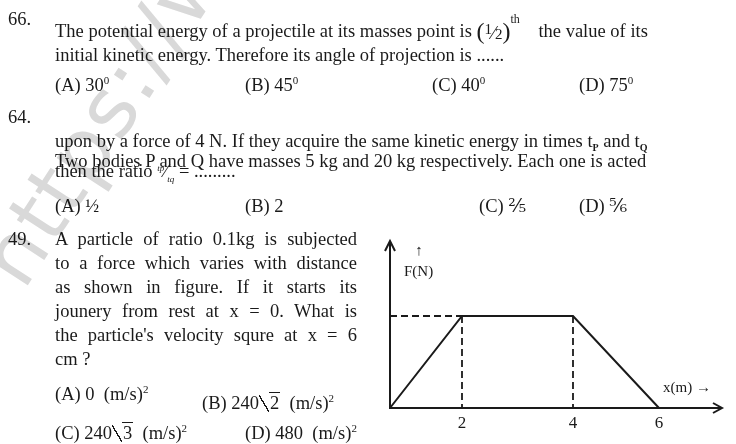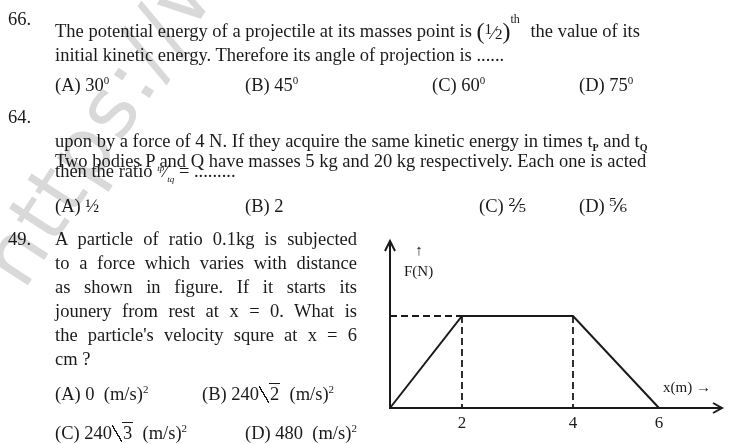--- a/index.html
+++ b/index.html
@@ -40,27 +40,27 @@
 <body>
 
 <div class="page">
 
   <div class="watermark">https://www.s</div>
 
   <div class="qn" style="left:8px; top:8px;">66.</div>
   <div class="t" style="left:55px; top:8px;">
     <span>The potential energy of a projectile at its masses point is</span>
     <span class="paren-frac">(<span style="font-size:15px; vertical-align:5px;">1</span><span style="font-size:18px;">⁄</span><span style="font-size:15px;">2</span>)</span><sup style="font-size:12px; vertical-align:14px;">th</sup>
-    <span style="margin-left:6px;">the value of its</span>
+    <span style="margin-left:14px;">the value of its</span>
   </div>
   <div class="t" style="left:55px; top:44px;">initial kinetic energy. Therefore its angle of projection is ......</div>
 
   <div class="t" style="left:55px; top:74px;"><span>(A)</span> <span>30</span><sup class="s">0</sup></div>
   <div class="t" style="left:245px; top:74px;"><span>(B)</span> <span>45</span><sup class="s">0</sup></div>
-  <div class="t" style="left:432px; top:74px;"><span>(C)</span> <span>60</span><sup class="s">0</sup></div>
+  <div class="t" style="left:432px; top:74px;"><span>(C)</span> <span>40</span><sup class="s">0</sup></div>
   <div class="t" style="left:579px; top:74px;"><span>(D)</span> <span>75</span><sup class="s">0</sup></div>
 
   <div class="qn" style="left:8px; top:106px;">64.</div>
   <div class="t" style="left:55px; top:106px;margin-top:44px;">Two bodies P and Q have masses 5 kg and 20 kg respectively. Each one is acted</div>
   <div class="t" style="left:55px; top:130px;"><span>upon by a force of 4 N. If they acquire the same kinetic energy in times t</span><sub class="b">P</sub><span> and t</span><sub class="b">Q</sub></div>
   <div class="t" style="left:55px; top:157px;">
     <span>then the ratio</span>
     <span><sup class="mini-frac" style="font-size:9px; vertical-align:6px;">tp</sup><span style="font-size:18px;">⁄</span><sub class="mini-frac" style="font-size:9px;">tq</sub></span>
     <span>= .........</span>
   </div>
@@ -72,21 +72,21 @@
 
   <div class="qn" style="left:8px; top:228px;">49.</div>
   <div class="t just" style="left:55px; top:228px; width:302px;">A particle of ratio 0.1kg is subjected</div>
   <div class="t just" style="left:55px; top:252px; width:302px;">to a force which varies with distance</div>
   <div class="t just" style="left:55px; top:276px; width:302px;">as shown in figure. If it starts its</div>
   <div class="t just" style="left:55px; top:300px; width:302px;">jounery from rest at x = 0. What is</div>
   <div class="t just" style="left:55px; top:324px; width:302px;">the particle's velocity squre at x = 6</div>
   <div class="t" style="left:55px; top:348px;">cm ?</div>
 
   <div class="t" style="left:55px; top:383px;"><span>(A)</span> <span>0</span>&nbsp;&nbsp;<span>(m/s)</span><sup class="s">2</sup></div>
-  <div class="t" style="left:202px; top:383px;"><span>(B)</span> <span>240</span><span class="sqrt"><span class="rad">2</span></span>&nbsp;&nbsp;<span>(m/s)</span><sup class="s">2</sup></div>
+  <div class="t" style="left:202px; top:392px;"><span>(B)</span> <span>240</span><span class="sqrt"><span class="rad">2</span></span>&nbsp;&nbsp;<span>(m/s)</span><sup class="s">2</sup></div>
   <div class="t" style="left:55px; top:422px;"><span>(C)</span> <span>240</span><span class="sqrt"><span class="rad">3</span></span>&nbsp;&nbsp;<span>(m/s)</span><sup class="s">2</sup></div>
   <div class="t" style="left:245px; top:422px;"><span>(D)</span> <span>480</span>&nbsp;&nbsp;<span>(m/s)</span><sup class="s">2</sup></div>
 
   <svg class="graph" width="736" height="444">
 
     <line x1="390" y1="409" x2="390" y2="242" stroke="#1a1a1a" stroke-width="2"></line>
     <polyline points="385,251 390,241 395,251" fill="none" stroke="#1a1a1a" stroke-width="2"></polyline>
 
     <line x1="389" y1="408" x2="721" y2="408" stroke="#1a1a1a" stroke-width="2"></line>
     <polyline points="713,403 722,408 713,413" fill="none" stroke="#1a1a1a" stroke-width="2"></polyline>

